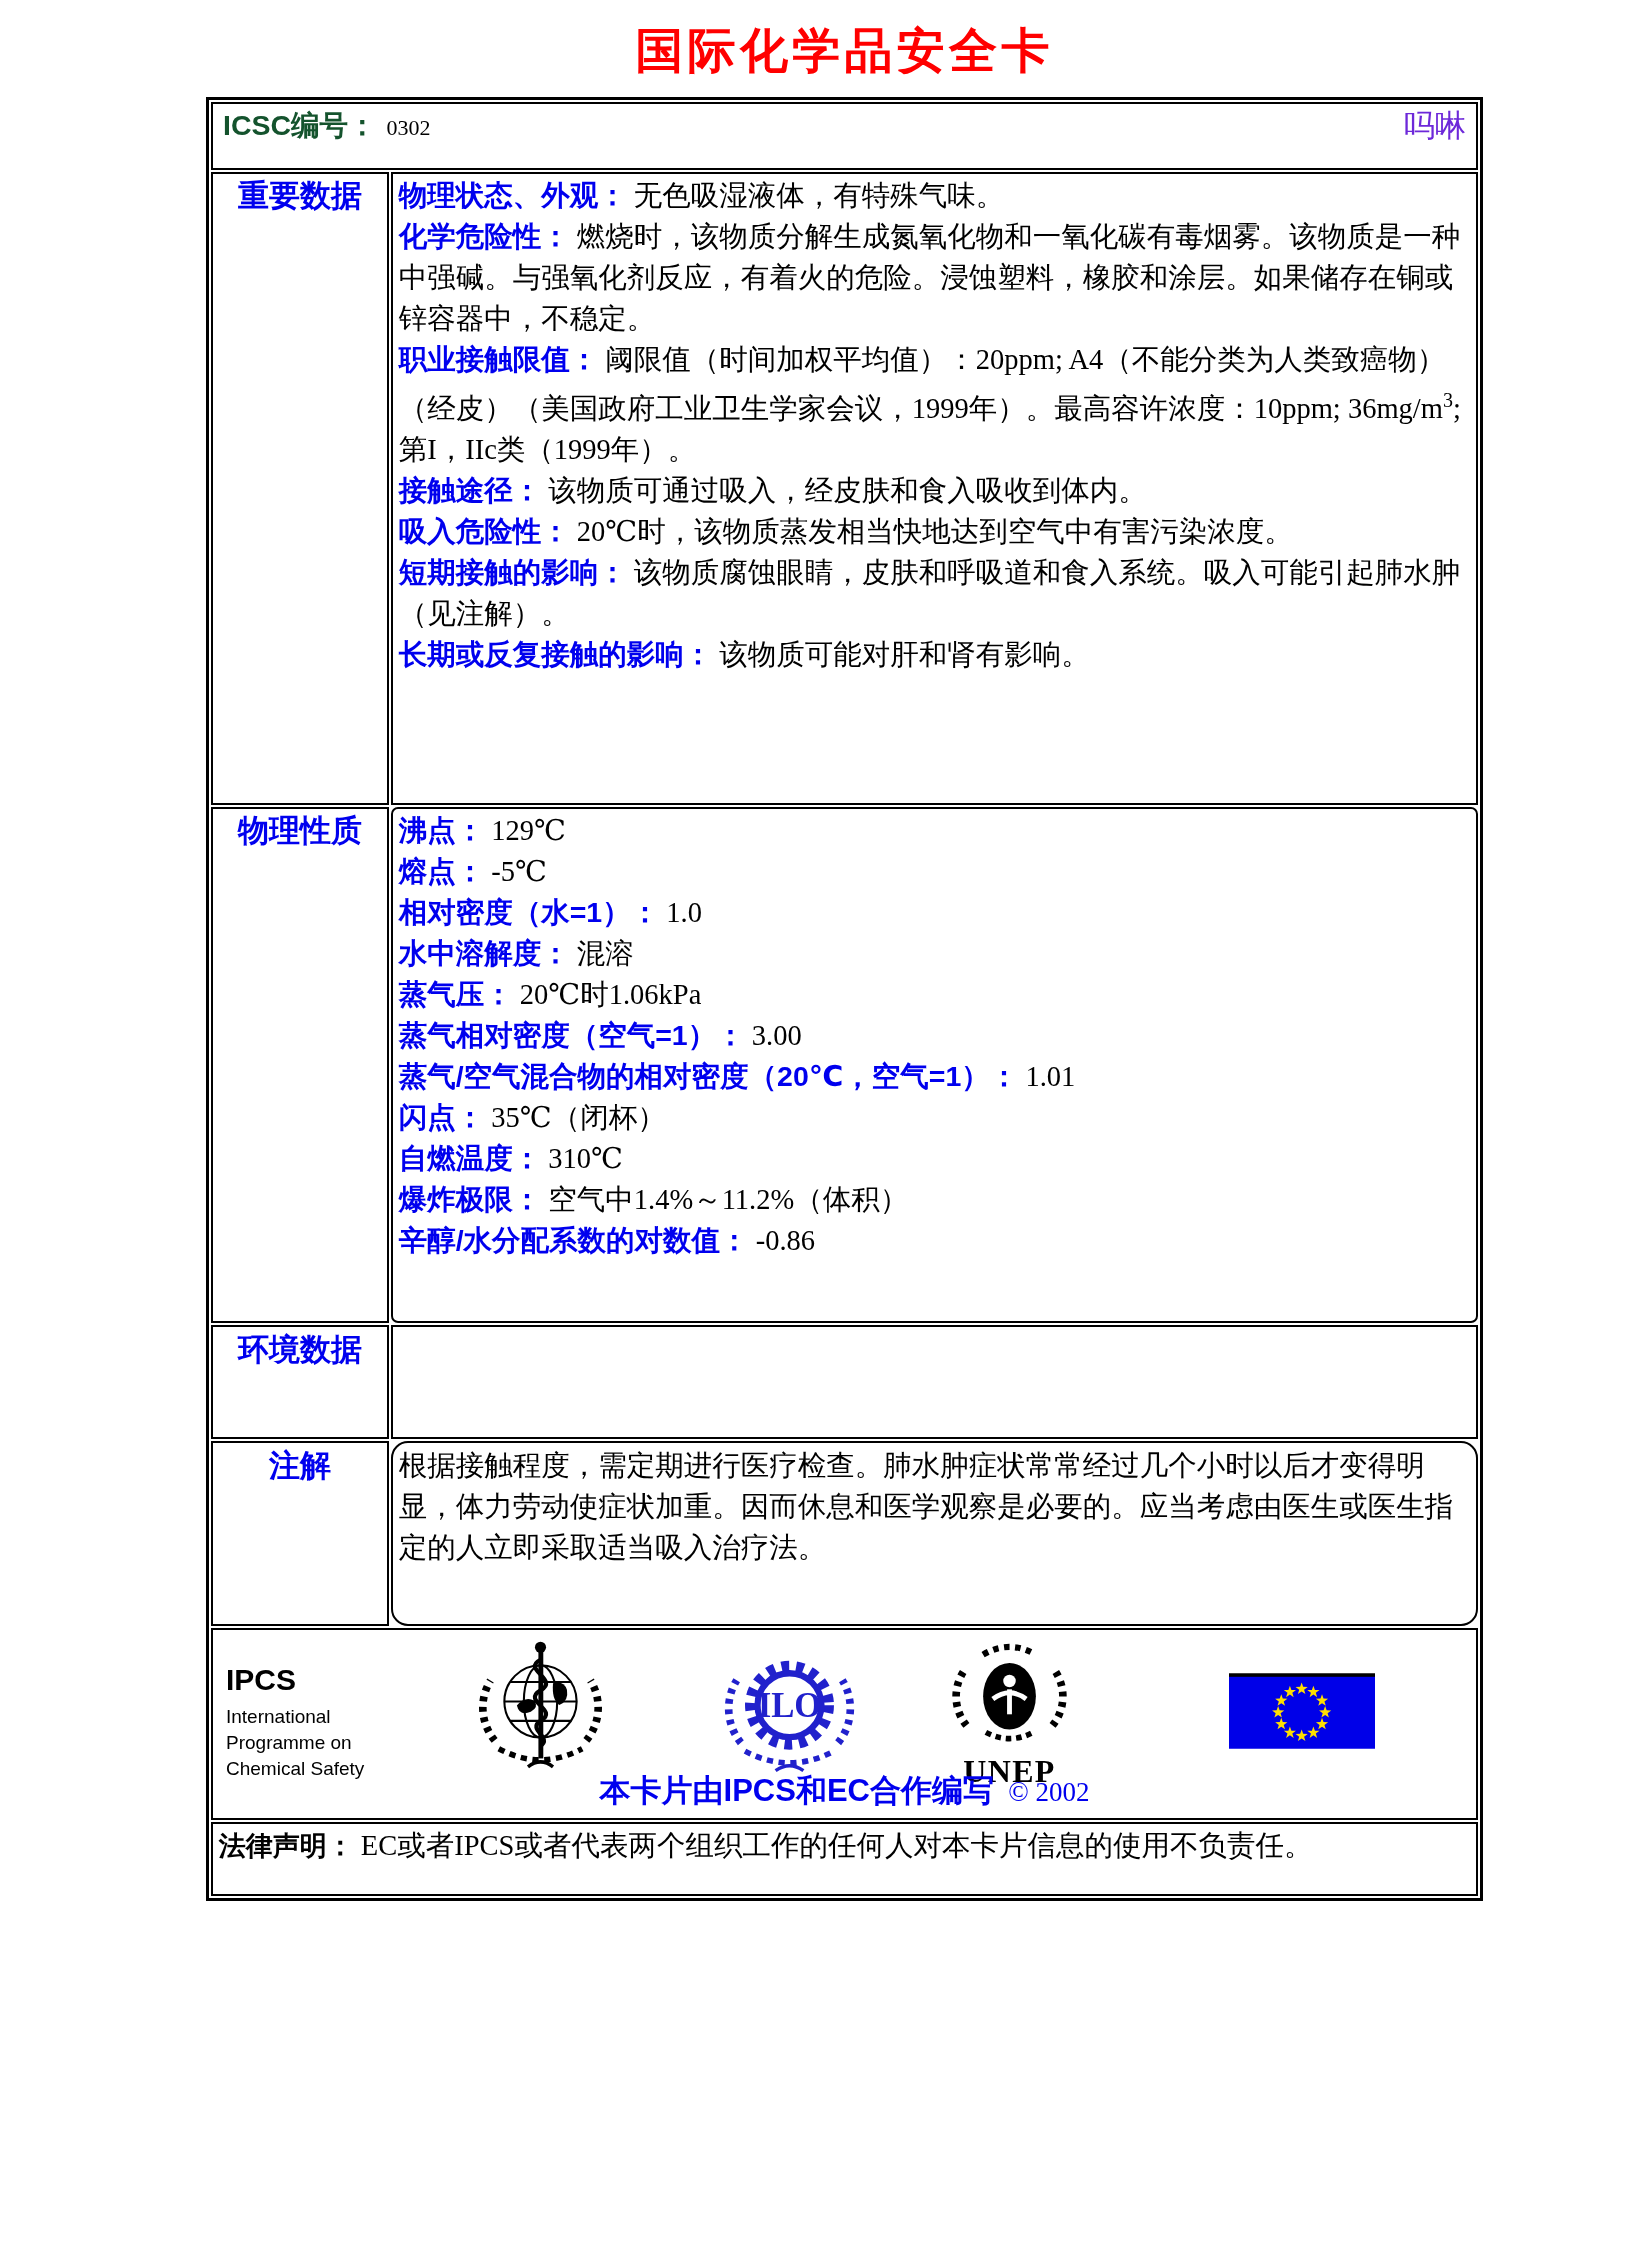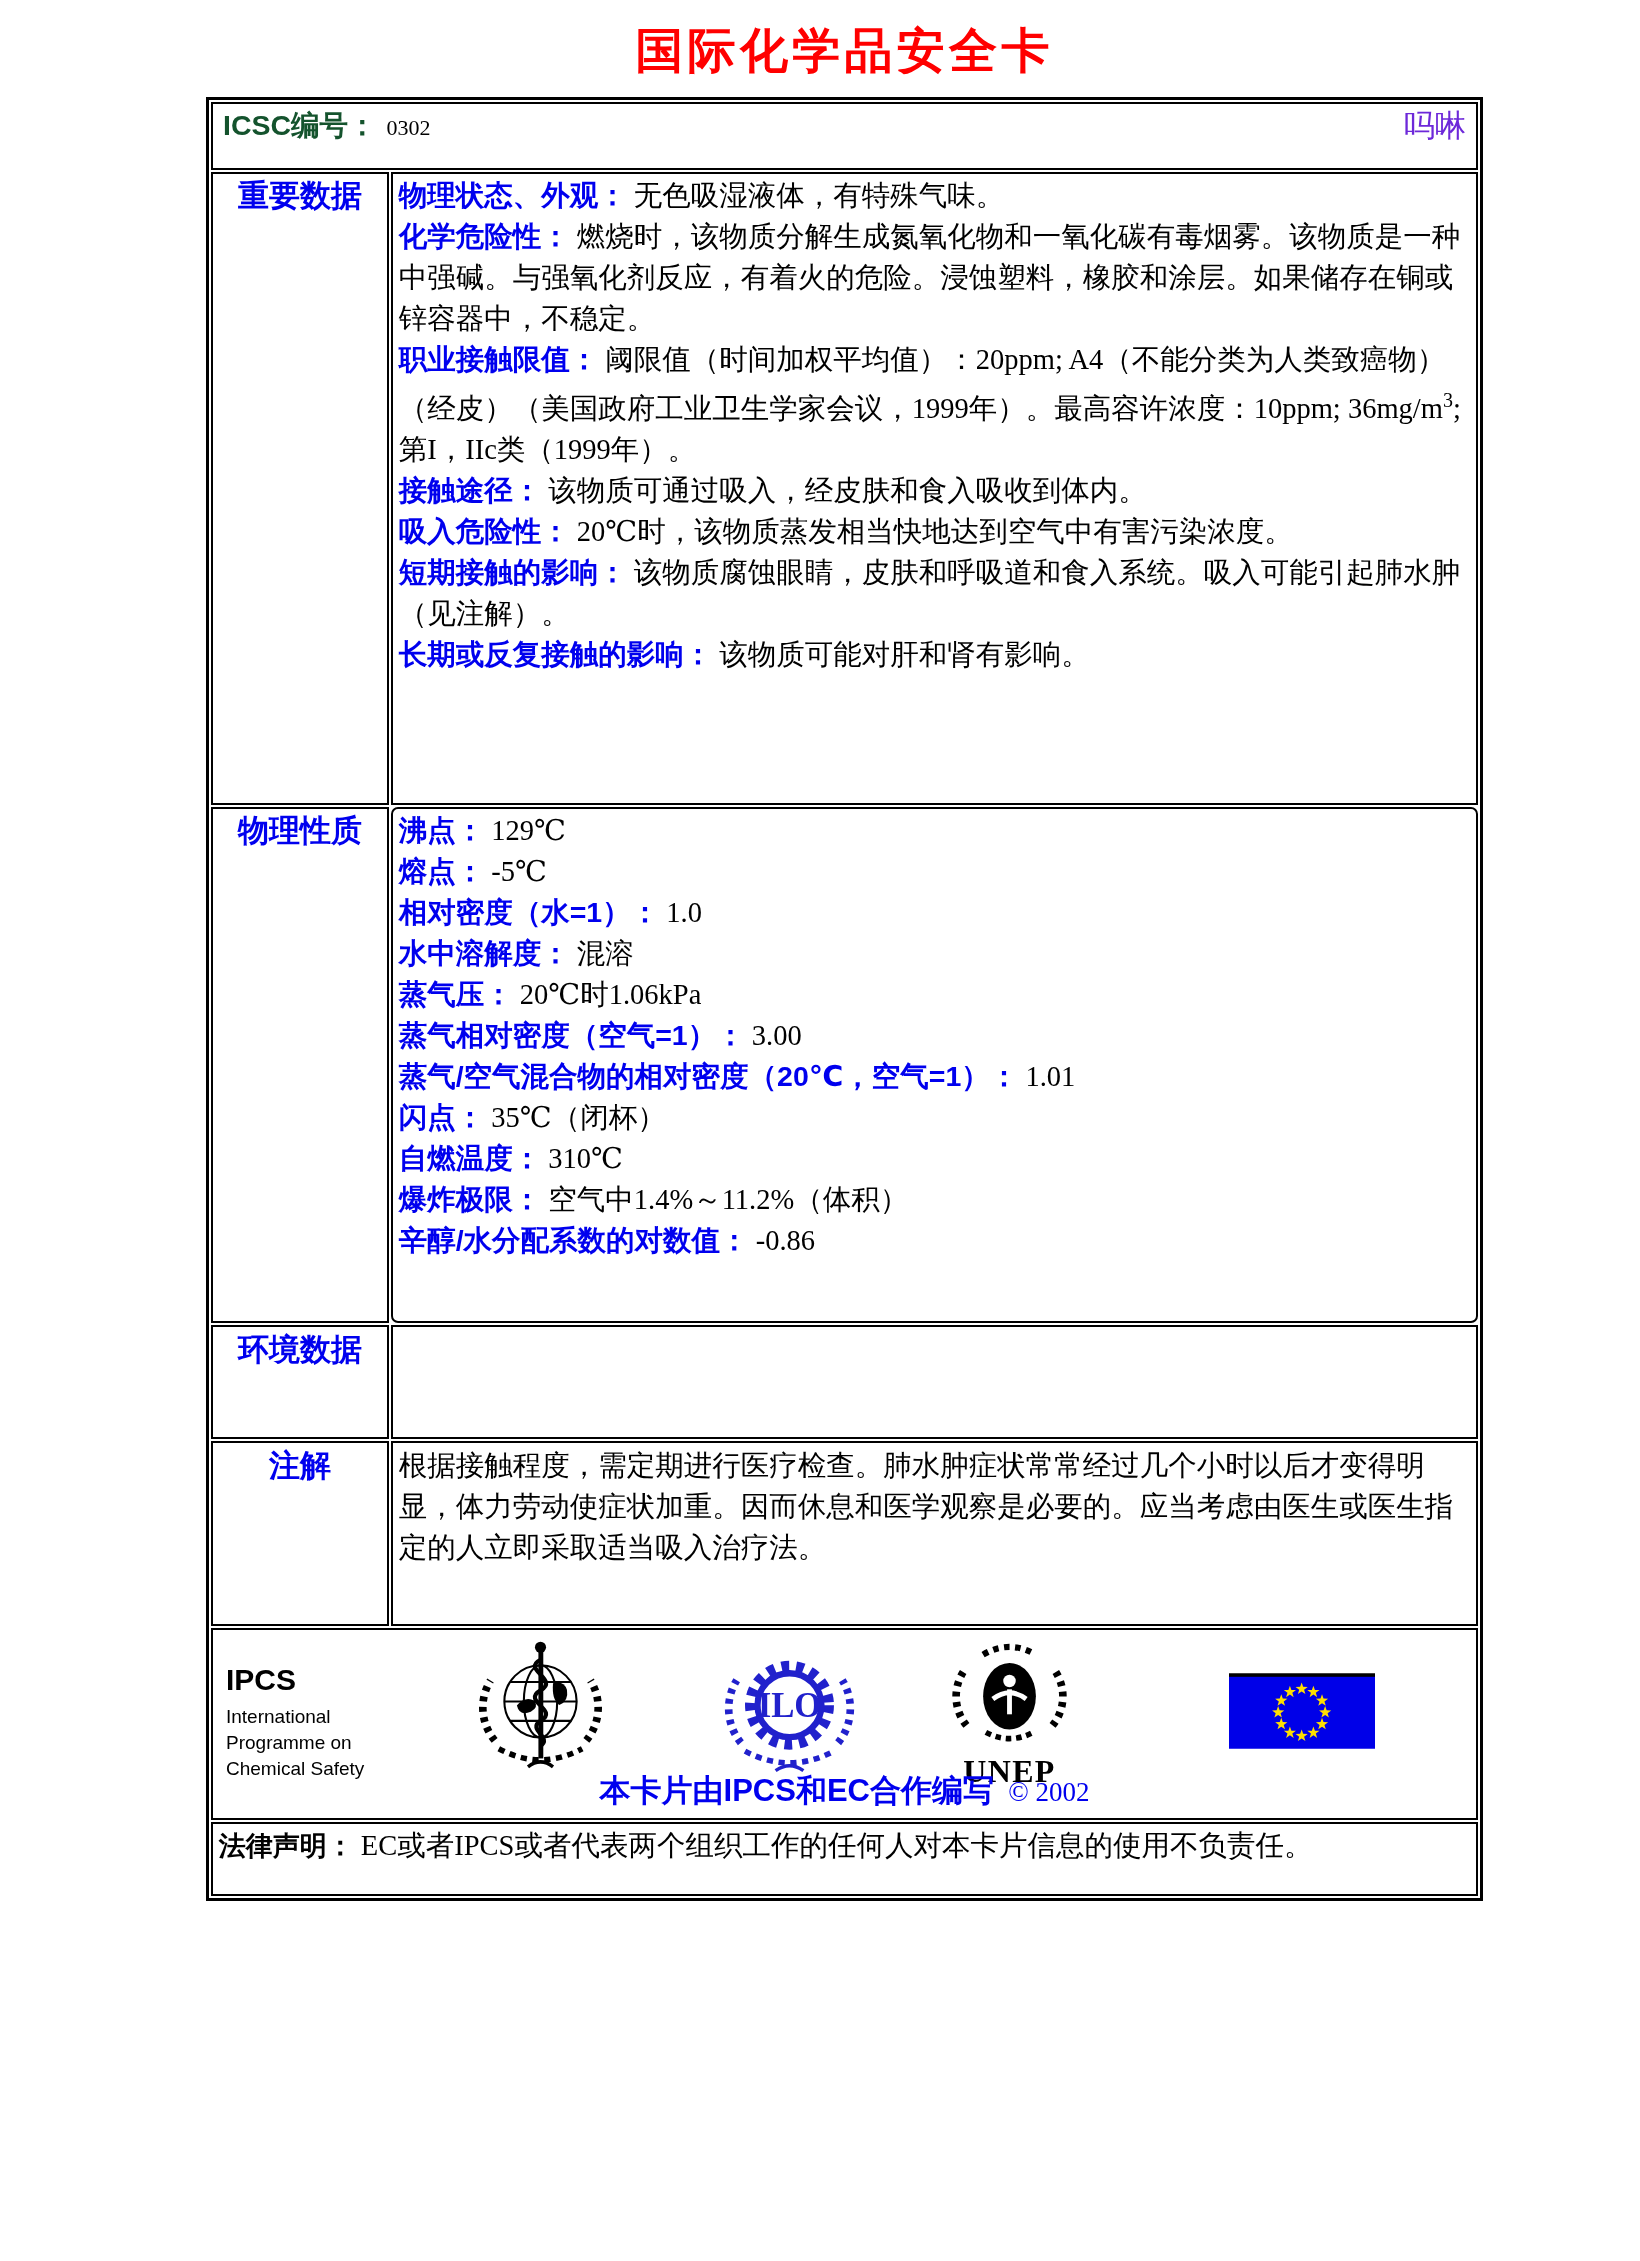--- a/index.html
+++ b/index.html
@@ -22,21 +22,21 @@
   td.row-label{
     vertical-align:middle;text-align:center;color:#0000ee;
     font-family:"Liberation Sans","DejaVu Sans",sans-serif;
     font-weight:bold;font-size:31px;padding:0;
   }
   
   td.header-cell{height:61px;vertical-align:middle;}
   td.important-cell{height:626px;}
   td.physical-cell{height:510px;border-radius:7px;}
   td.env-cell{height:107px;}
-  td.notes-cell{height:178px;}
+  td.notes-cell{height:178px;border-radius:17px;}
   td.additional-cell{height:54px;vertical-align:middle;}
   td.logos-cell{height:185px;position:relative;padding:0;}
   td.legal-cell{height:68px;vertical-align:middle;}
 
   .header-flex{display:flex;justify-content:space-between;align-items:center;padding:0 4.3px;}
   .icsc-label{
     color:#14532d;font-weight:bold;font-size:28.5px;
     font-family:Liberation Sans, sans-serif;
   }
   .icsc-number{font-size:22px;color:#000;margin-left:10px;}

